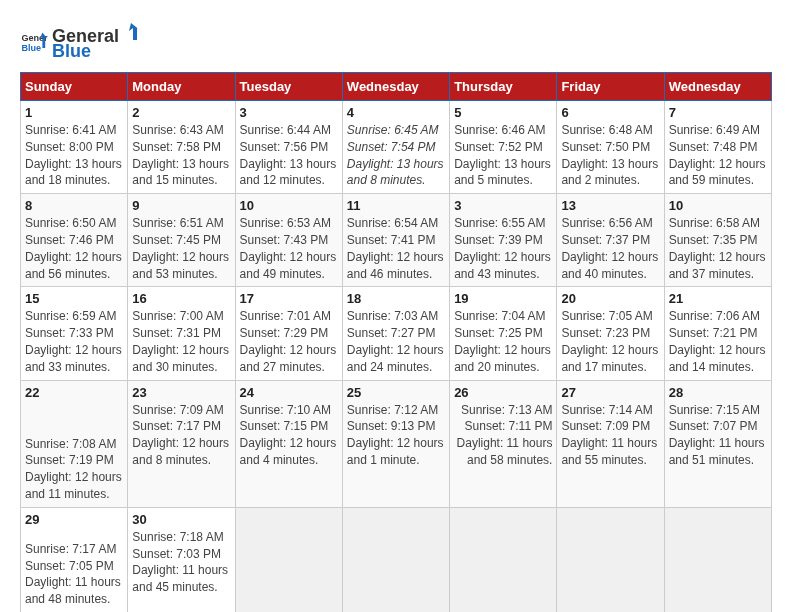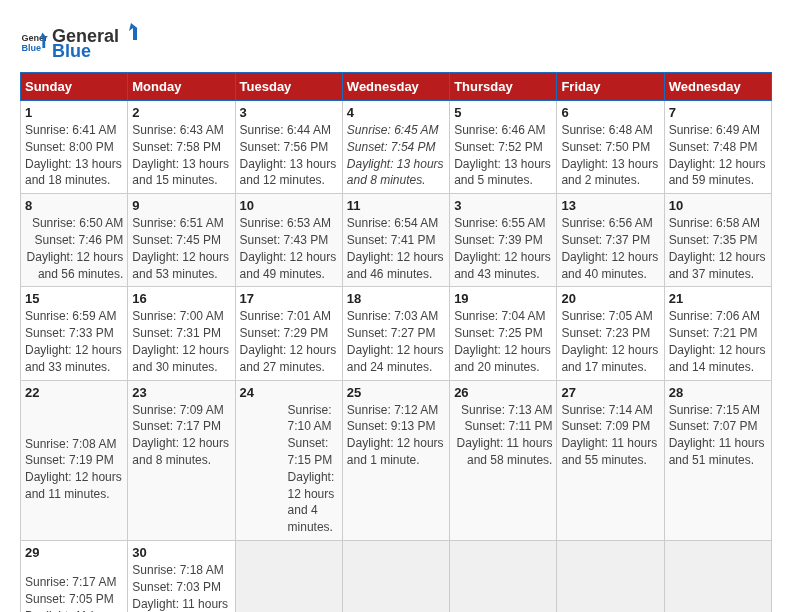--- a/index.html
+++ b/index.html
@@ -154,21 +154,21 @@
         <td>
           <span class="day-num">7</span>
           <div class="day-info" style="white-space: pre-line;">Sunrise: 6:49 AM
 Sunset: 7:48 PM
 Daylight: 12 hours and 59 minutes.</div>
         </td>
       </tr>
       <tr>
         <td>
           <span class="day-num">8</span>
-          <div class="day-info" style="white-space: pre-line; text-align: right;">Sunrise: 6:50 AM
+          <div class="day-info" style="white-space: pre-line;">Sunrise: 6:50 AM
 Sunset: 7:46 PM
 Daylight: 12 hours and 56 minutes.</div>
         </td>
         <td>
           <span class="day-num">9</span>
           <div class="day-info" style="white-space: pre-line;">Sunrise: 6:51 AM
 Sunset: 7:45 PM
 Daylight: 12 hours and 53 minutes.</div>
         </td>
         <td>
@@ -254,21 +254,21 @@
 Daylight: 12 hours and 11 minutes.</div>
         </td>
         <td>
           <span class="day-num">23</span>
           <div class="day-info" style="white-space: pre-line;">Sunrise: 7:09 AM
 Sunset: 7:17 PM
 Daylight: 12 hours and 8 minutes.</div>
         </td>
         <td>
           <span class="day-num">24</span>
-          <div class="day-info" style="white-space: pre-line; margin-left: 48px;">Sunrise: 7:10 AM
+          <div class="day-info" style="white-space: pre-line;">Sunrise: 7:10 AM
 Sunset: 7:15 PM
 Daylight: 12 hours and 4 minutes.</div>
         </td>
         <td>
           <span class="day-num">25</span>
           <div class="day-info" style="white-space: pre-line;">Sunrise: 7:12 AM
 Sunset: 9:13 PM
 Daylight: 12 hours and 1 minute.</div>
         </td>
         <td>

